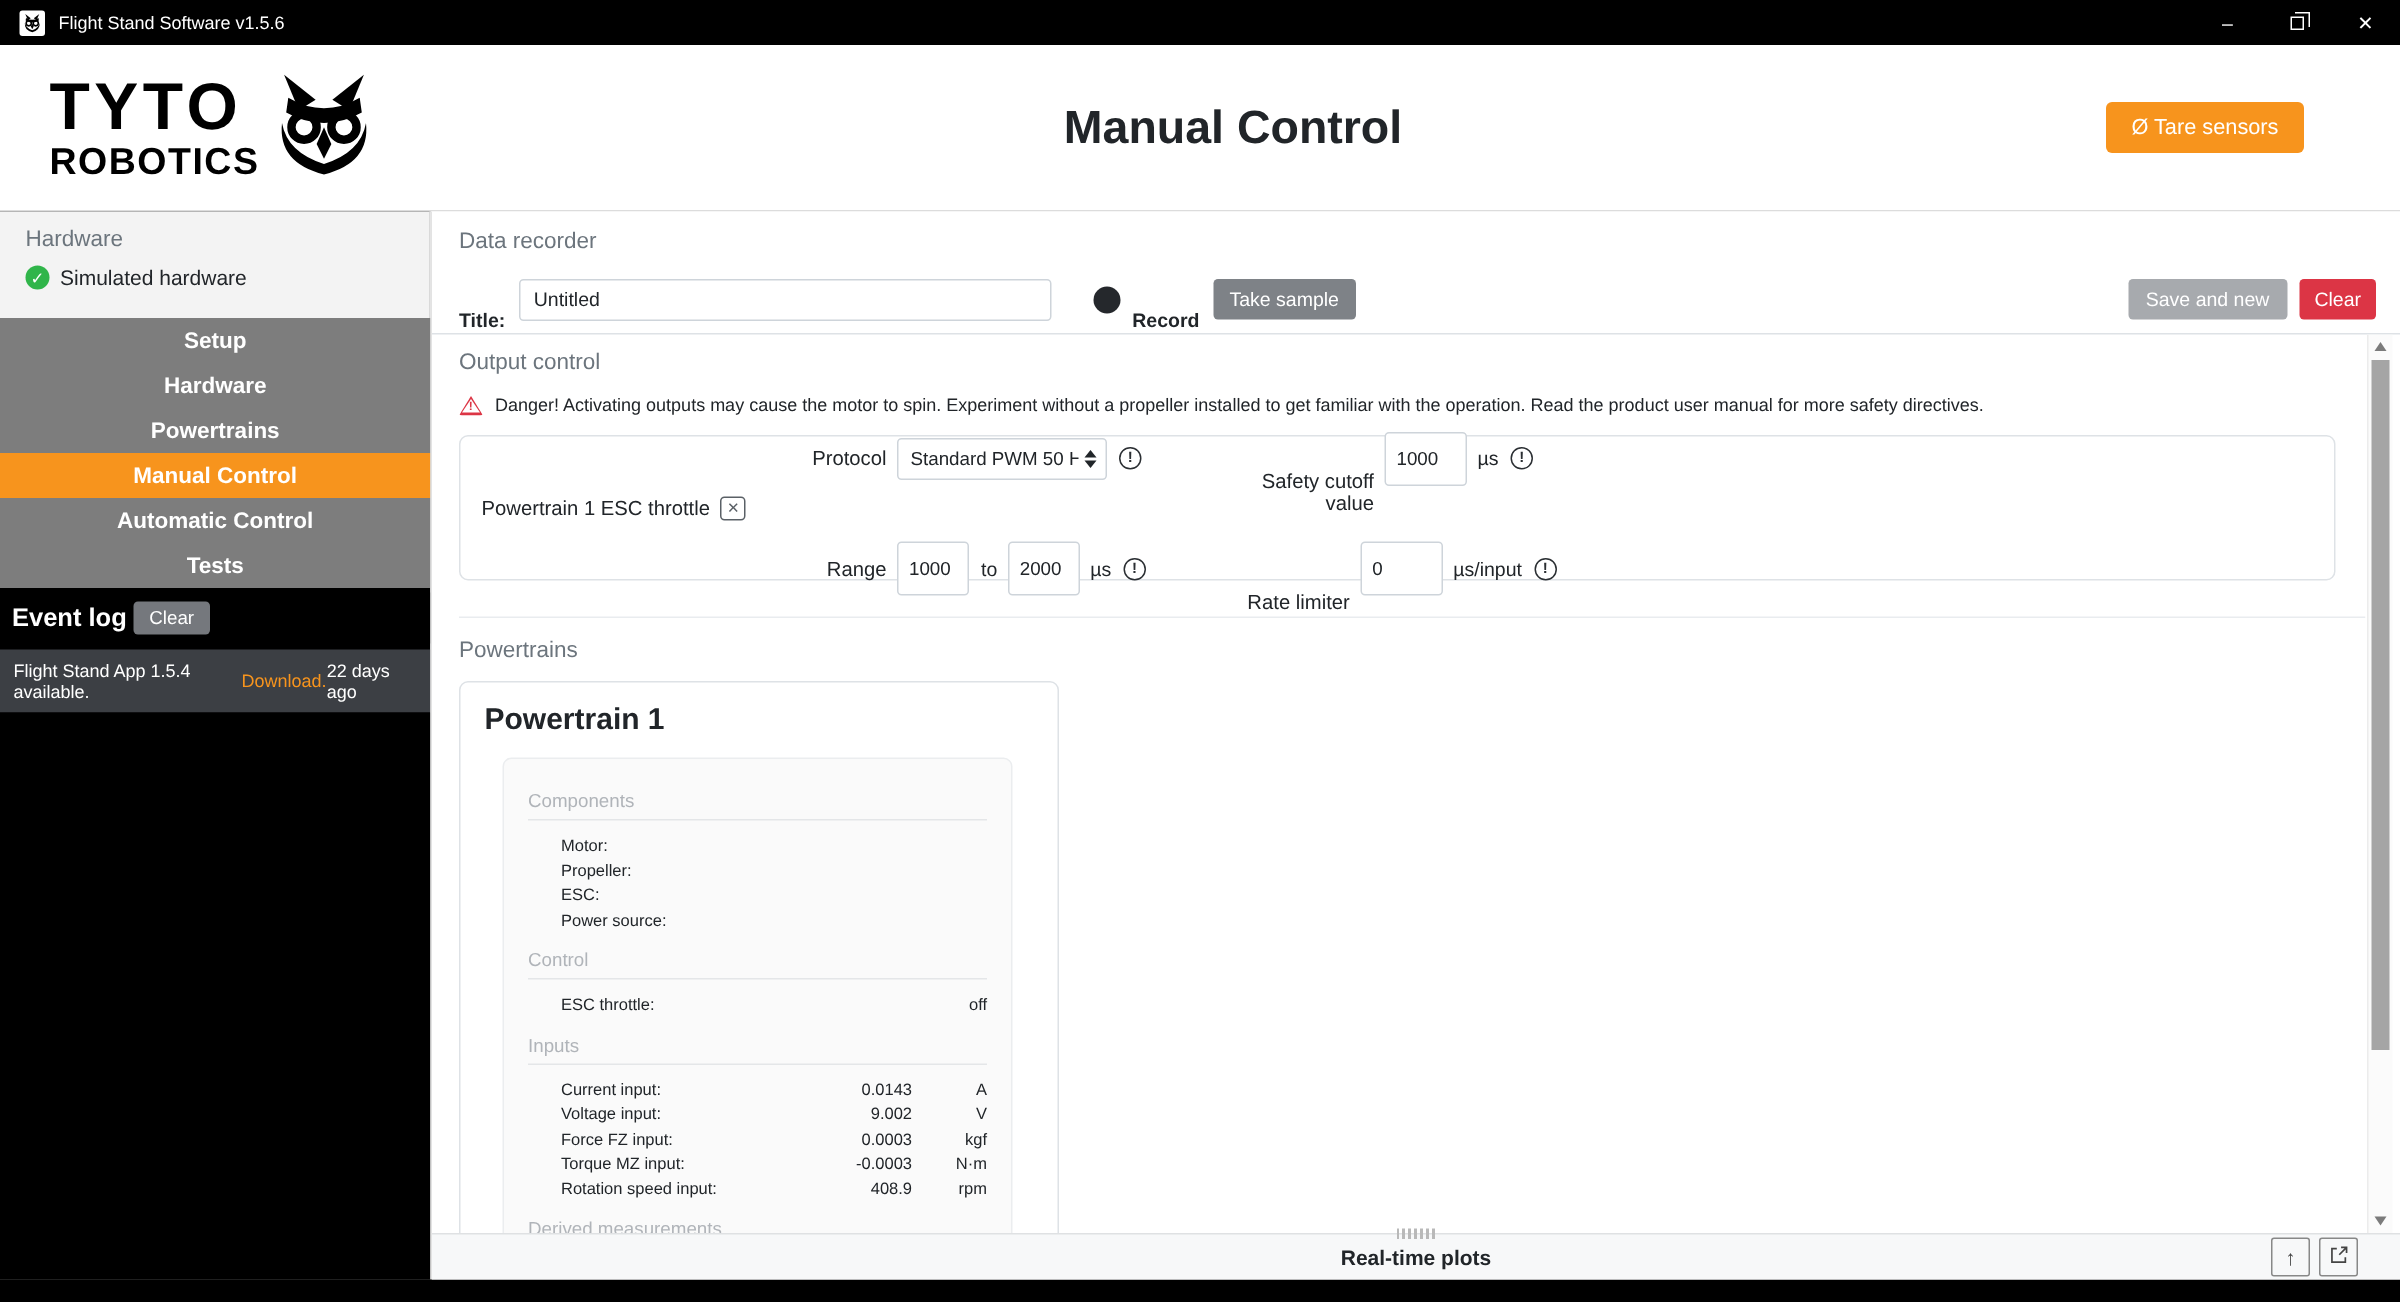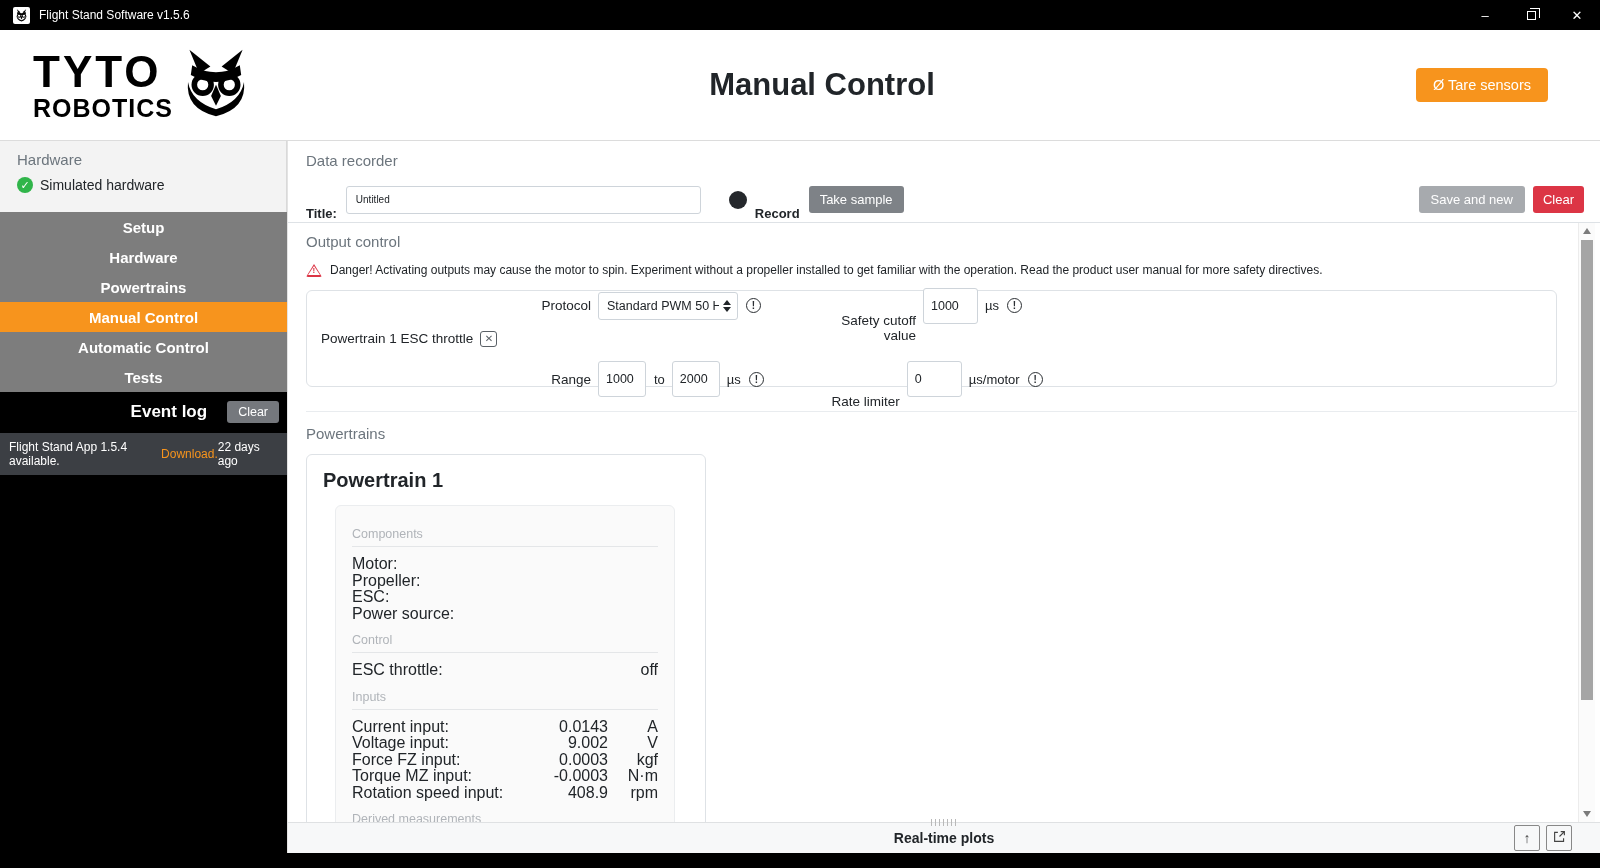--- a/index.html
+++ b/index.html
@@ -16,51 +16,51 @@
   .restore-box { width:9px; height:9px; border:1px solid #fff; position:relative; background:#000; }
   .restore-box::before { content:""; position:absolute; top:-4px; left:2px; width:9px; height:9px; border:1px solid #fff; border-left:none; border-bottom:none; }
 
   
   .header { height:110px; background:#fff; position:relative; display:flex; align-items:center; flex:0 0 110px; }
   .logo { display:flex; align-items:center; margin-left:33px; gap:8px; }
   .logo-text { display:flex; flex-direction:column; line-height:1; color:#000; }
   .logo-l1 { font-size:44px; font-weight:900; letter-spacing:3px; }
   .logo-l2 { font-size:25px; font-weight:900; letter-spacing:1px; margin-top:2px; }
   .page-title { position:absolute; left:822px; top:50%; transform:translate(-50%,-50%); font-size:31px; font-weight:700; color:#212529; }
-  .tare-btn { position:absolute; right:52px; top:50%; transform:translateY(-50%); background:#f7941d; color:#fff; border:none; border-radius:4px; font-size:14.5px; padding:9px 17px; cursor:pointer; font-family:inherit; }
+  .tare-btn { position:absolute; right:64px; top:50%; transform:translateY(-50%); background:#f7941d; color:#fff; border:none; border-radius:4px; font-size:14.5px; padding:9px 17px; cursor:pointer; font-family:inherit; }
 
   
   .content-row { flex:1 1 auto; display:flex; border-top:1px solid #dcdcdc; min-height:0; }
 
   
   .sidebar { width:287px; flex:0 0 287px; background:#000; display:flex; flex-direction:column; }
   .hw-panel { background:#f3f3f3; border-right:1px solid #d9d9d9; padding:10px 12px 12px 17px; height:71px; }
   .hw-title { color:#6c757d; font-size:15px; }
   .hw-status { display:flex; align-items:center; gap:7px; margin-top:9px; font-size:14px; color:#212529; }
   .check-circle { width:16px; height:16px; border-radius:50%; background:#30b54a; color:#fff; font-size:11px; display:flex; align-items:center; justify-content:center; }
   .nav { background:#7d7d7d; }
   .nav-item { height:30px; display:flex; align-items:center; justify-content:center; color:#fff; font-size:15px; font-weight:600; cursor:pointer; }
   .nav-item.active { background:#f7941d; }
-  .eventlog-header { margin-top:3px; padding:6px 8px; display:flex; align-items:center; gap:20px; background:#000;justify-content:flex-end; }
+  .eventlog-header { margin-top:3px; padding:6px 8px; display:flex; align-items:center; gap:4px; background:#000; }
   .eventlog-title { color:#fff; font-size:17px; font-weight:700; }
   .eventlog-clear { background:#75787d; color:#fff; border:none; border-radius:3px; font-size:12.5px; padding:4px 11px; cursor:pointer; font-family:inherit; }
   .event-entry { background:#3c3f44; margin-top:4px; padding:7px 9px; display:flex; align-items:center; font-size:12px; color:#fff; }
   .event-link { color:#f7941d; margin-left:4px; cursor:pointer; }
   .event-time { margin-left:auto; padding-right:4px; }
   .sidebar-fill { flex:1 1 auto; background:#000; }
 
   
   .main { flex:1 1 auto; display:flex; flex-direction:column; background:#fff; min-width:0; border-left:1px solid #e3e3e3; }
 
   
   .recorder { padding:11px 16px 0 18px; border-bottom:1px solid #dee2e6; height:82px; flex:0 0 82px; }
   .section-title { color:#6c757d; font-size:15px; }
   .recorder-row { display:flex; align-items:center; margin-top:9px; }
   .lab-bold { font-size:13px; font-weight:700; color:#212529;margin-top:28px; }
-  .title-input { width:355px; height:28px; border:1px solid #ced4da; border-radius:3px; margin-left:9px; padding:0 9px; font-size:10px; color:#212529; font-family:inherit; }
+  .title-input { width:355px; height:28px; border:1px solid #ced4da; border-radius:3px; margin-left:9px; padding:0 9px; font-size:13px; color:#212529; font-family:inherit; }
   .record-wrap { display:flex; align-items:center; gap:8px; margin-left:28px; }
   .record-dot { width:18px; height:18px; border-radius:50%; background:#25282c; cursor:pointer; }
   .take-sample { background:#7e8287; color:#fff; border:none; border-radius:3px; font-size:13px; padding:6px 11px; margin-left:9px; cursor:pointer; font-family:inherit; }
   .recorder-spacer { flex:1 1 auto; }
   .save-new { background:#a7aaae; color:#fff; border:none; border-radius:3px; font-size:13px; padding:6px 12px; cursor:pointer; font-family:inherit; }
   .clear-red { background:#dc3545; color:#fff; border:none; border-radius:3px; font-size:13px; padding:6px 10px; margin-left:8px; cursor:pointer; font-family:inherit; }
 
   
   .scrollwrap { flex:1 1 auto; position:relative; min-height:0; overflow:hidden; }
   .scrollcontent { position:absolute; left:0; top:0; right:23px; bottom:0; padding:10px 0 0 18px; overflow:hidden; }
@@ -89,21 +89,21 @@
   .warn-triangle::before { content:""; position:absolute; left:-6px; top:2px; width:0; height:0; border-left:6px solid transparent; border-right:6px solid transparent; border-bottom:9px solid #fff; }
   .warn-triangle::after { content:"!"; position:absolute; left:-1.5px; top:2px; font-size:8px; font-weight:700; color:#dc3545; }
 
   
   .pt-section { margin-top:24px; border-top:1px solid #e9ecef; padding-top:13px; }
   .pt-card { width:400px; border:1px solid #dee2e6; border-radius:6px; margin-top:12px; padding:14px 16px 16px 16px; height:420px; }
   .pt-card-title { font-size:20px; font-weight:700; color:#212529; }
   .pt-inner { background:#fafafa; border:1px solid #ebedef; border-radius:6px; margin:13px 14px 0 12px; padding:10px 16px 14px 16px; height:900px; }
   .mgroup-title { color:#b0b4b9; font-size:12.5px; margin-top:11px; }
   .mgroup-hr { border:none; border-top:1px solid #e4e6e8; margin:5px 0 9px 0; }
-  .m-row { display:flex; font-size:16px; color:#212529; line-height:16.5px; }
+  .m-row { display:flex; font-size:11px; color:#212529; line-height:16.5px;margin-left:22px; }
   .m-label { flex:1 1 auto; }
   .m-value { width:72px; text-align:right; }
   .m-unit { width:50px; text-align:right; }
 
   
   .vscrollbar { position:absolute; top:0; right:5px; width:17px; bottom:0; background:#fbfbfb; border-left:1px solid #ececec; }
   .sb-arrow { position:absolute; left:0; width:100%; height:16px; display:flex; align-items:center; justify-content:center; cursor:pointer; }
   .sb-arrow.up { top:0; }
   .sb-arrow.down { bottom:0; }
   .tri-up { width:0; height:0; border-left:4px solid transparent; border-right:4px solid transparent; border-bottom:6px solid #7b7b7b; }
@@ -266,21 +266,21 @@
               <div class="oc-row">
                 <span class="oc-lab c1">Range</span>
                 <input class="num-input w48" value="1000" style="">
                 <span class="to-word">to</span>
                 <input class="num-input w48" value="2000" style="">
                 <span class="unit">µs</span>
                 <span class="info-icon">!</span>
                 <span class="oc-gap" style="width:30px"></span>
                 <span class="oc-lab c2">Rate limiter</span>
                 <input class="num-input" value="0" style="">
-                <span class="unit">µs/motor</span>
+                <span class="unit">µs/input</span>
                 <span class="info-icon">!</span>
               </div>
             </div>
           </div>
 
           <div class="pt-section">
             <div class="section-title">Powertrains</div>
             <div class="pt-card">
               <div class="pt-card-title">Powertrain 1</div>
               <div class="pt-inner">

